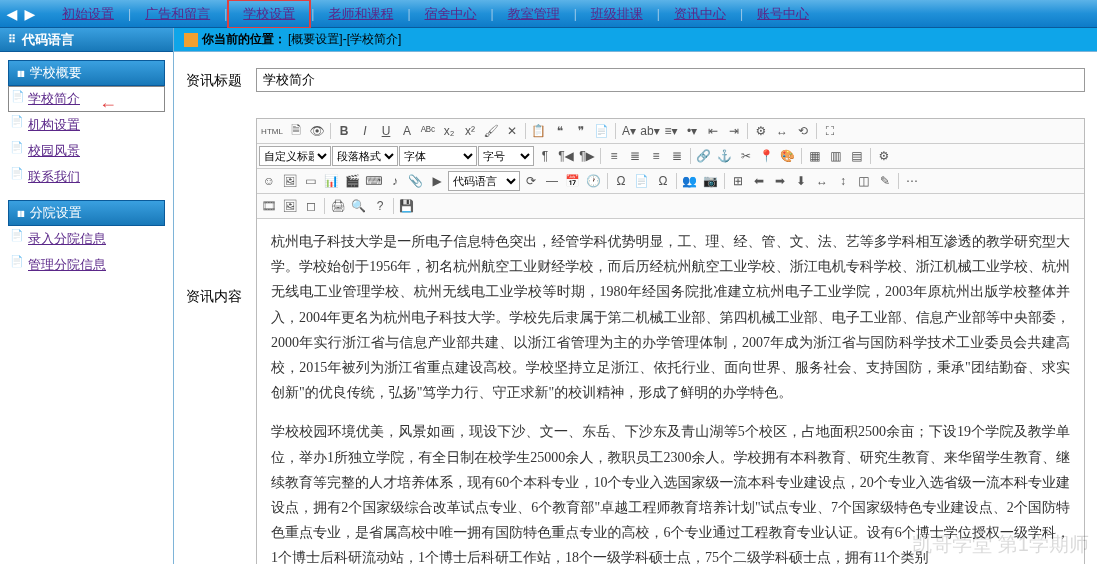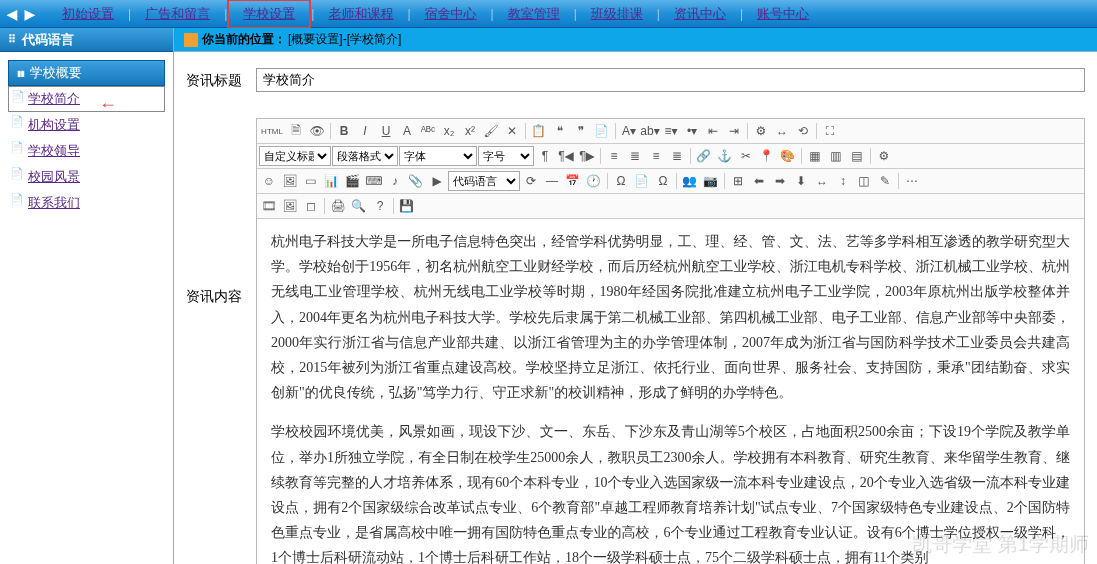--- a/index.html
+++ b/index.html
@@ -73,23 +73,27 @@
 <div class="container">
   <div class="sidebar">
     <div class="side-title">
       <span>代码语言</span>
     </div>
     <div id="side-panels">
         <div class="side-panel">
           <div class="side-panel-h">学校概要</div>
           <div class="side-item active"><a>学校简介</a><span class="arrow">←</span></div>
           <div class="side-item"><a>机构设置</a></div>
-          <div class="side-item"><a>学校领导</a></div>
           <div class="side-item"><a>校园风景</a></div>
           <div class="side-item"><a>联系我们</a></div>
+        </div>
+        <div class="side-panel">
+          <div class="side-panel-h">分院设置</div>
+          <div class="side-item"><a>录入分院信息</a></div>
+          <div class="side-item"><a>管理分院信息</a></div>
         </div>
       </div>
   </div>
 
   <div class="main">
     <div class="breadcrumb">
       <span class="ic"></span>
       <b>你当前的位置：</b>
       <span>[概要设置]-[学校简介]</span>
     </div>

